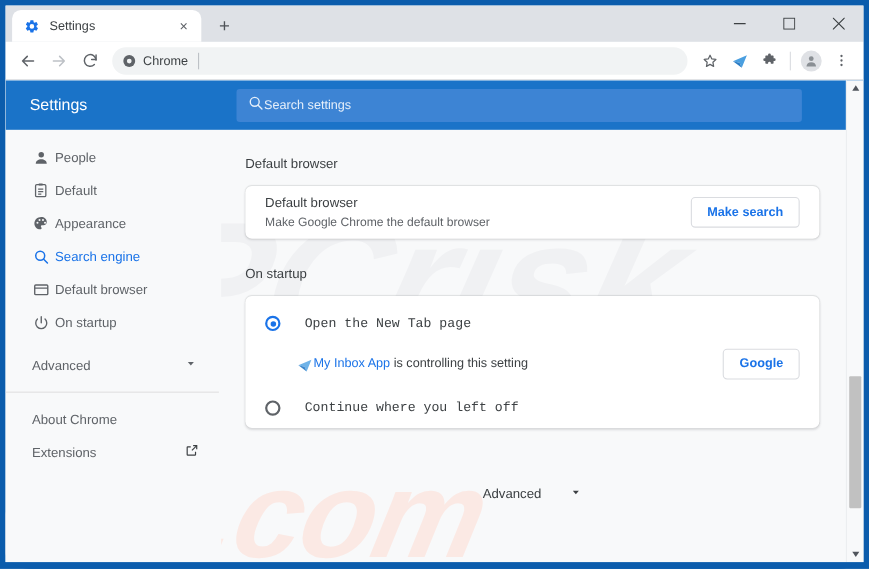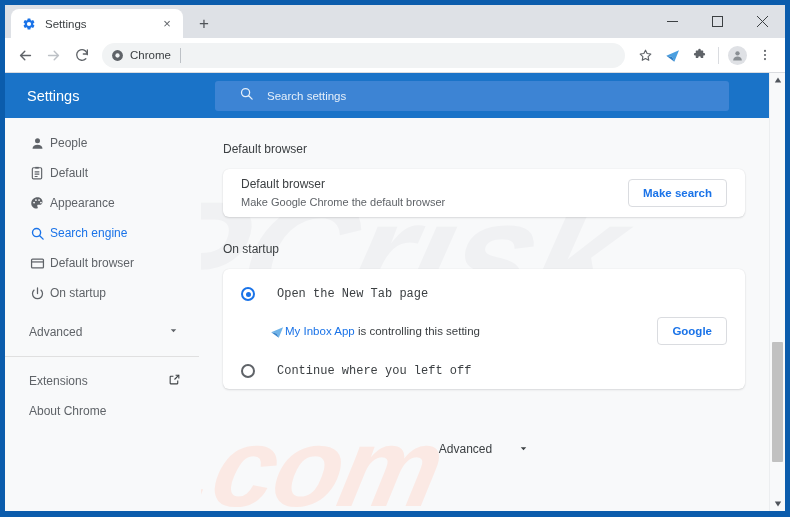--- a/index.html
+++ b/index.html
@@ -101,21 +101,21 @@
     height: 25px;
     margin: 0 6px 0 6px;
     background: #f1f3f4;
     border-radius: 13px;
     display: flex;
     align-items: center;
     padding: 0 9px;
     min-width: 0;
   }
   .omni-chip {
-    display: flex; align-items: center; gap: 6px;
+    display: flex; align-items: flex-end; gap: 6px;
     flex: 0 0 auto;
   }
   .omni-chip-label {
     font-size: 11.5px; color: #3c4043;
   }
   .omni-sep {
     width: 1px; height: 15px;
     background: #bdc1c6;
     margin: 0 9px;
     flex: 0 0 1px;
@@ -189,22 +189,21 @@
     padding-right: 56px;
     display: flex;
   }
   .s-search {
     flex: 1 1 auto;
     height: 30px;
     background: #3d84d4;
     border-radius: 3px;
     display: flex;
     align-items: center;
-    padding: 0 24px;
-    gap: 13px;
+    padding: 0 10px;
   }
   .s-search-ph { font-size: 11.5px; color: #e5effa; }
 
   .s-body {
     position: relative;
     display: flex;
     height: 393px;
     z-index: 2;
   }
 
@@ -555,32 +554,32 @@
           <span>
             <svg width="11" height="11" viewBox="0 0 24 24" fill="#5f6368">
                   <path d="M6 9l6 7 6-7z"></path>
                 </svg>
           </span>
         </div>
 
         <div class="nav-sep"></div>
 
         <div class="nav-link">
+          <span class="nav-link-label">About Chrome</span>
+        </div>
+
+        <div class="nav-link">
           <span class="nav-link-label">Extensions</span>
           <span>
             <svg width="13" height="13" viewBox="0 0 24 24" fill="none" stroke="#3c4043" stroke-width="2">
                   <path d="M14 4h6v6"></path>
                   <path d="M20 4l-8 8"></path>
                   <path d="M18 14v5a1 1 0 0 1-1 1H5a1 1 0 0 1-1-1V7a1 1 0 0 1 1-1h5"></path>
                 </svg>
           </span>
-        </div>
-
-        <div class="nav-link">
-          <span class="nav-link-label">About Chrome</span>
         </div>
       </div>
 
       <div class="content">
 
         <div class="sec-title">Default browser</div>
 
         <div class="card">
           <div class="row">
             <div class="row-text">

